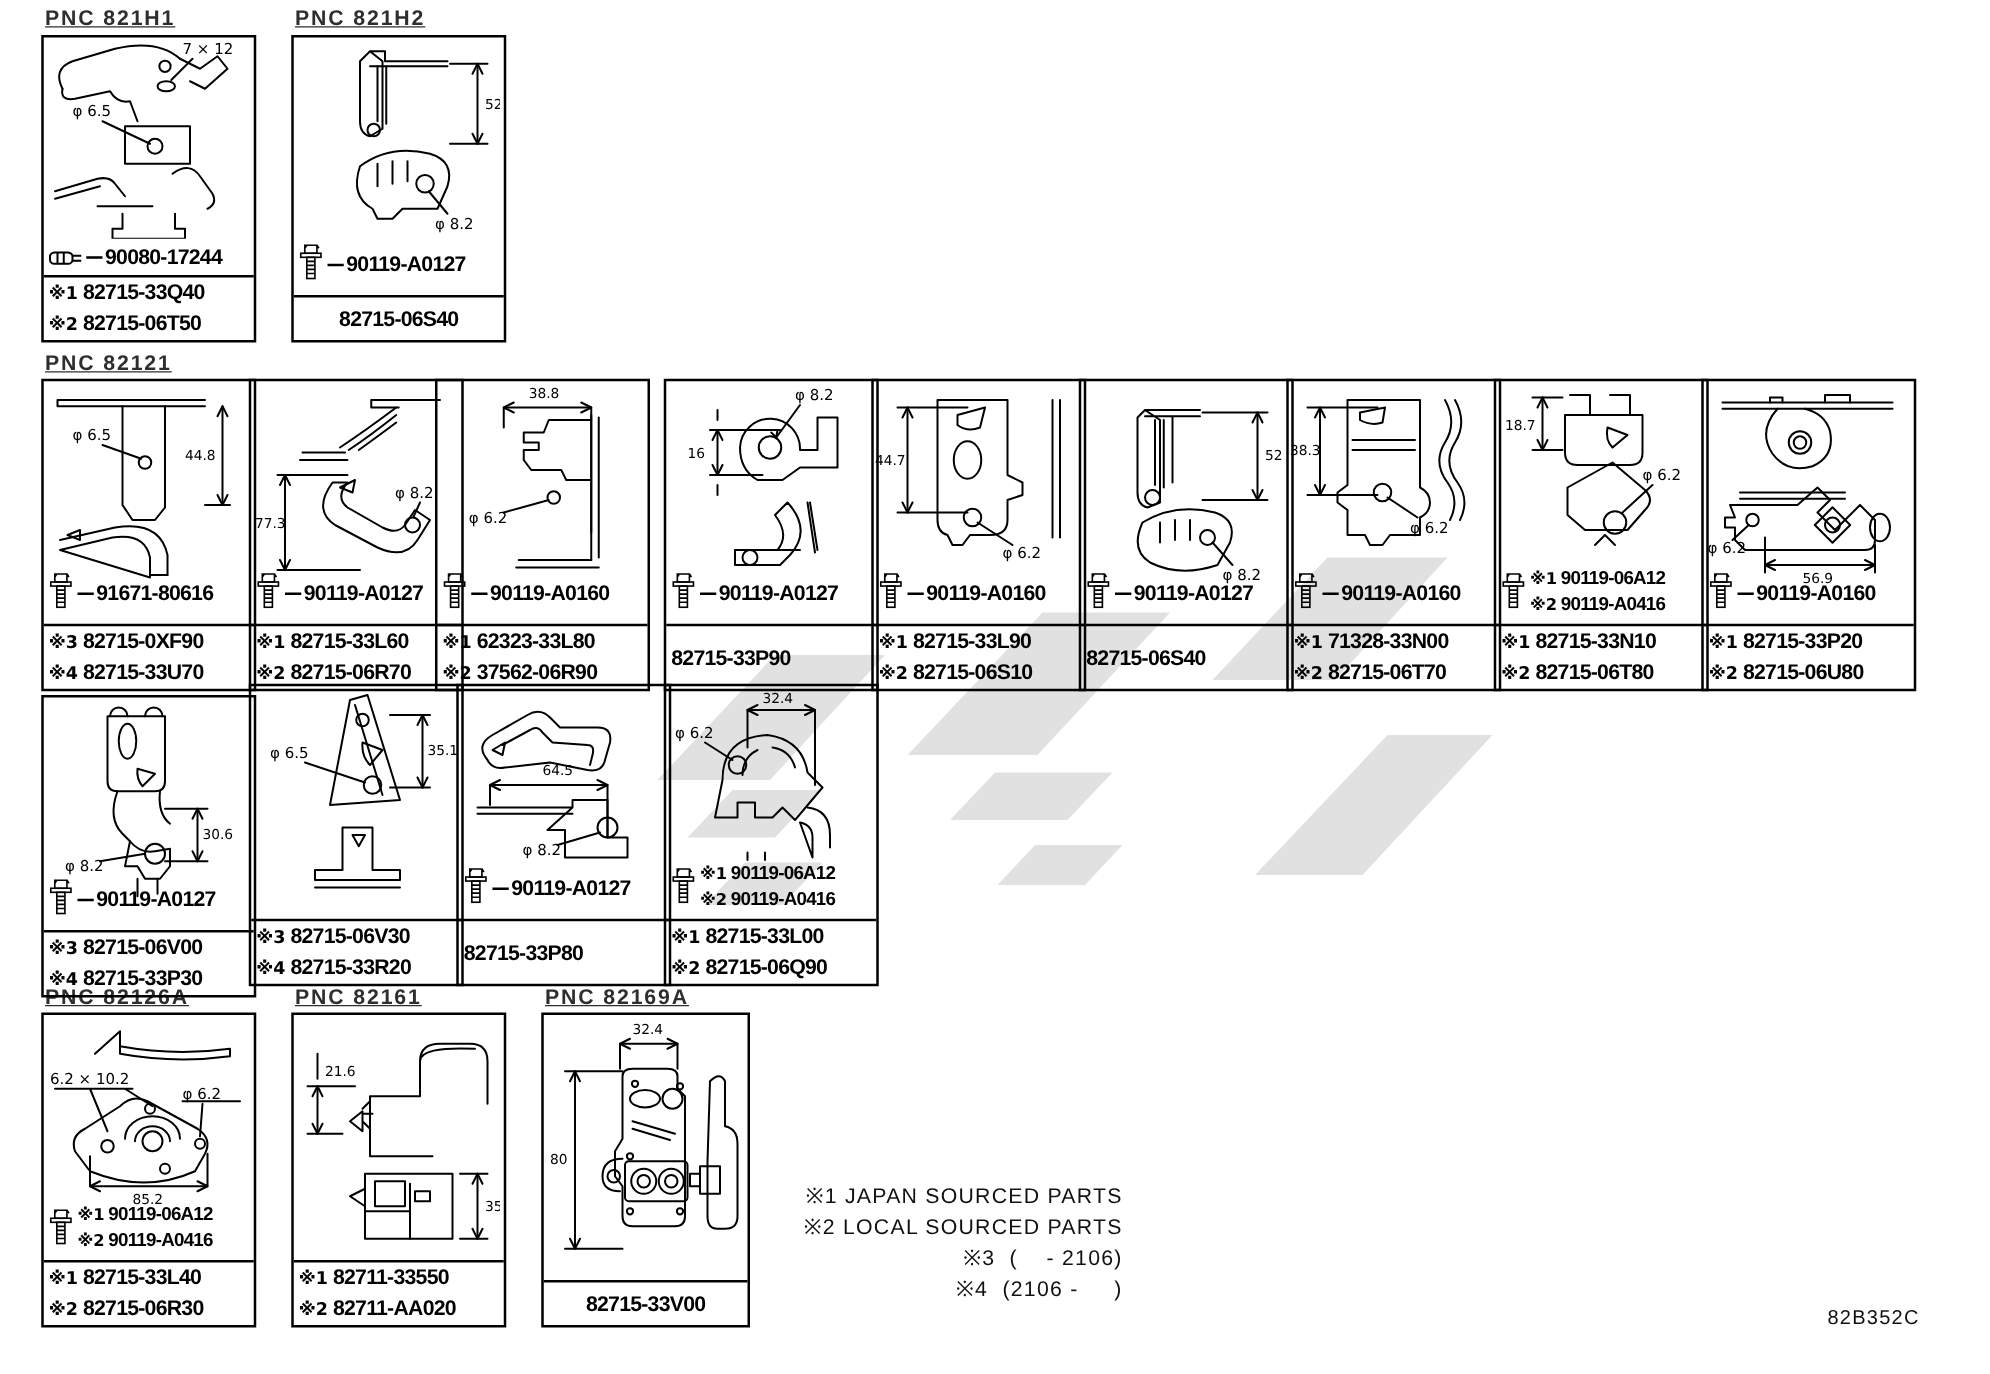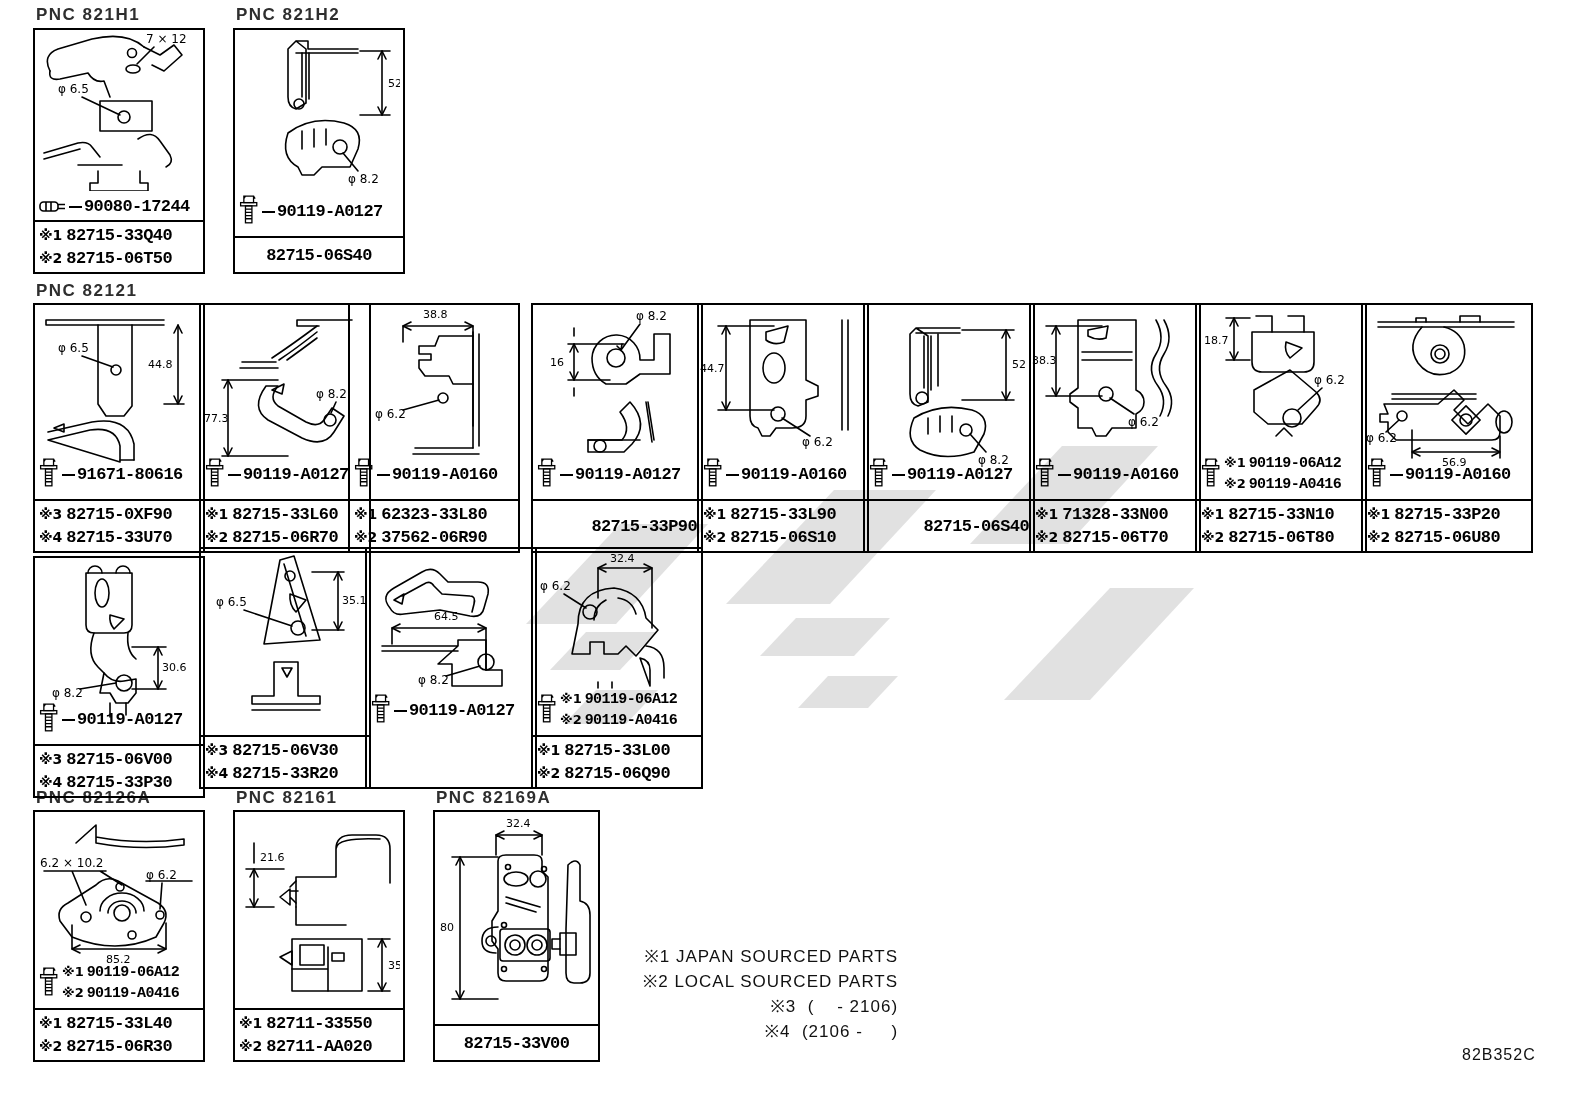--- a/index.html
+++ b/index.html
@@ -1,29 +1,29 @@
 <!DOCTYPE html>
 <html><head>
 <meta charset="utf-8">
 <style>
   html,body{margin:0;padding:0;background:#fff;}
   #page{position:relative;width:1592px;height:1099px;background:#ffffff;font-family:"Liberation Sans",sans-serif;color:#000;overflow:hidden;}
-  .pnc{position:absolute;font-size:17px;letter-spacing:1.5px;color:#2e2e2e;font-weight:bold;}
+  .pnc{position:absolute;font-size:17px;letter-spacing:1.5px;color:#2e2e2e;font-weight:bold;text-decoration:underline;}
   .panel{position:absolute;border:2px solid #000;background:transparent;z-index:3;}
   .draw{position:absolute;left:1px;top:1px;}
   svg.sketch{stroke:#000;fill:none;stroke-width:1.6;stroke-linecap:round;stroke-linejoin:round;}
   svg.sketch text{font-family:"DejaVu Sans",sans-serif;font-size:12px;fill:#000;stroke:none;}
   svg.sketch text.sm{font-size:11px;}
   .parts{position:absolute;left:0;right:0;bottom:0;border-top:2px solid #000;display:flex;flex-direction:column;justify-content:center;align-items:flex-start;padding:2px 4px;box-sizing:border-box;}
   .parts.two{height:52px;}
   .parts.one{height:36px;align-items:center;}
-  .parts.one-tall{height:52px;align-items:flex-end;}
+  .parts.one-tall{height:52px;align-items:flex-start;}
   .prow{display:flex;align-items:baseline;gap:4px;line-height:23px;white-space:nowrap;}
   .mk{font-family:"DejaVu Sans",sans-serif;font-weight:bold;font-size:14px;}
-  .pn{font-family:Liberation Mono, monospace;font-weight:bold;font-size:17px;letter-spacing:-0.6px;}
+  .pn{font-family:Liberation Sans, sans-serif;font-weight:bold;font-size:17px;letter-spacing:-0.6px;}
   .fast{position:absolute;left:4px;display:flex;align-items:center;z-index:4;}
   .fast .pn{font-size:17px;}
   .fline{display:inline-block;width:13px;height:2px;background:#000;margin:0 2px;}
   .icon-bolt{width:21px;height:37px;flex:0 0 auto;}
   .icon-clip{width:28px;height:13px;flex:0 0 auto;}
   .fast.two{align-items:center;}
   .fcol{display:flex;flex-direction:column;margin-left:2px;}
   .fcol .frow{display:flex;align-items:baseline;gap:3px;line-height:20px;white-space:nowrap;}
   .fcol .mk{font-size:13px;}
   .fcol .pn{font-size:15px;letter-spacing:-0.6px;}
@@ -511,20 +511,25 @@
       <circle cx="118" cy="112" r="8"></circle>
       <text x="50" y="134">φ 8.2</text>
       <line x1="78" y1="126" x2="112" y2="116"></line>
     </svg>
     <div class="fast" style="bottom:58px">
       <svg class="icon-bolt" viewBox="0 0 26 42">
           <use href="#sym-bolt"></use>
         </svg>
       <span class="fline"></span>
       <span class="pn">90119-A0127</span>
+    </div>
+    <div class="parts one-tall">
+      <div class="prow">
+          <span class="pn">82715-33P80</span>
+        </div>
     </div>
   </div>
 
   <div class="panel" style="left:531px;top:547px;width:168px;height:238px">
     <svg class="sketch draw" width="164" height="140" viewBox="0 0 164 140">
       <text class="sm" x="76" y="12">32.4</text>
       <line x1="64" y1="18" x2="118" y2="18"></line>
       <path d="M72 14 L64 18 L72 22 M110 14 L118 18 L110 22 M64 18 v30 M118 18 v60"></path>
       <path d="M44 74 q0 -34 36 -36 q28 4 32 30 l12 12 -22 26 -10 -10 -8 8 h-14 v-12 h-14 v12 h-18 z"></path>
       <path d="M84 48 q14 2 18 16 m-30 -14 q-12 6 -12 20"></path>

